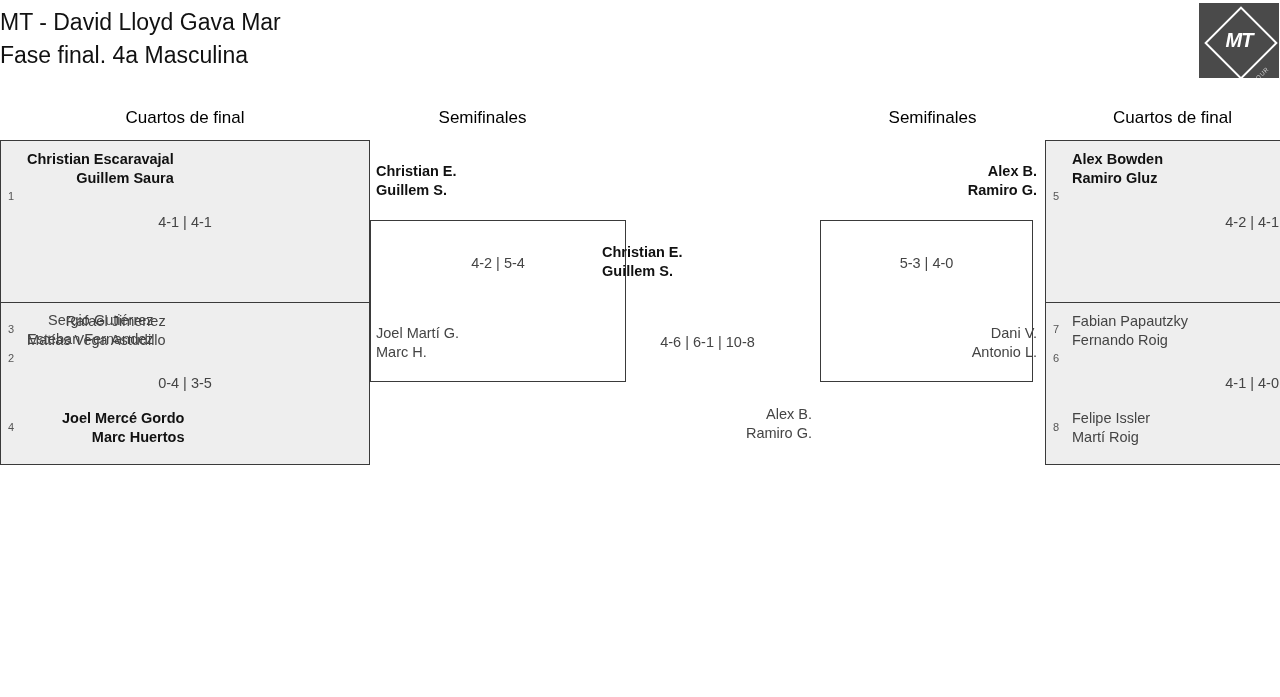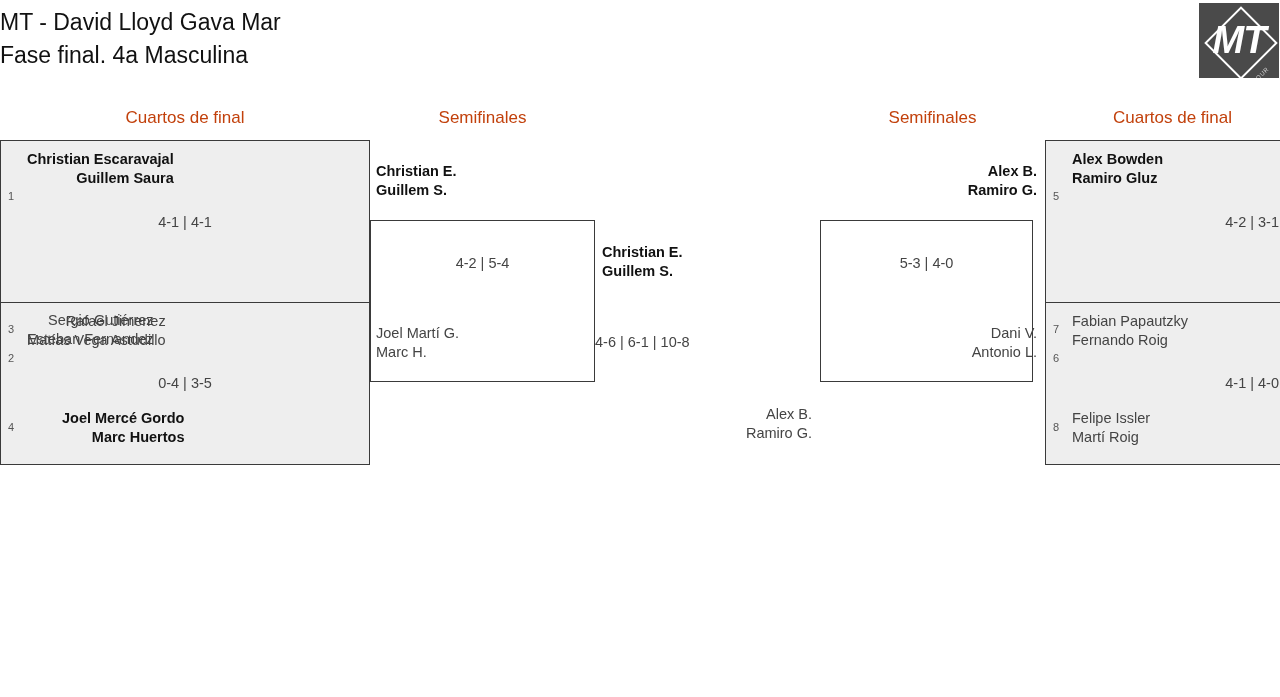--- a/index.html
+++ b/index.html
@@ -22,33 +22,33 @@
     background:#4a4a4a;overflow:hidden;
   }
   .logo .diamond{
     position:absolute;left:50%;top:50%;width:48px;height:48px;
     margin-left:-24px;margin-top:-24px;
     border:2px solid #ffffff;transform:rotate(45deg);
   }
   .logo .mt{
     position:absolute;left:0;top:0;width:100%;height:100%;
     display:flex;align-items:center;justify-content:center;
-    color:#ffffff;font-weight:700;font-size:38px;font-style:italic;
+    color:#ffffff;font-weight:700;font-size:20px;font-style:italic;
     letter-spacing:-1px;
   }
   .logo .madtour{
     position:absolute;right:9px;bottom:8px;
     color:#d8d8d8;font-size:6px;letter-spacing:.8px;
     transform:rotate(-45deg);transform-origin:100% 100%;
     white-space:nowrap;
   }
 
   
   .round-head{
-    position:absolute;top:108px;font-size:17px;color:#c2410c;
+    position:absolute;top:108px;font-size:17px;color:#000000;
     text-align:center;white-space:nowrap;
   }
 
   
   .qf-box{
     position:absolute;top:140px;height:325px;
     border:1px solid #3a3a3a;box-sizing:border-box;
   }
   .qf-box.left{left:0;width:370px;}
   .qf-box.right{left:1045px;width:255px;}
@@ -78,21 +78,21 @@
     position:absolute;font-size:14.5px;color:#444;white-space:nowrap;
   }
   .qf-box.left .qf-score{left:0;right:0;top:73px;text-align:center;}
   .qf-box.right .qf-score{right:20px;top:73px;}
 
   
   .sf-box{
     position:absolute;top:220px;height:162px;
     border:1px solid #3a3a3a;box-sizing:border-box;
   }
-  .sf-box.left{left:370px;width:225px;}
+  .sf-box.left{left:370px;width:256px;}
   .sf-box.right{left:820px;width:213px;}
 
   .sf-score{
     position:absolute;top:34px;left:0;right:0;text-align:center;
     font-size:14.5px;color:#444;white-space:nowrap;
   }
 
   .sf-name{
     position:absolute;font-size:14.5px;line-height:19px;white-space:nowrap;
   }
@@ -108,21 +108,21 @@
   .final-name{
     position:absolute;font-size:14.5px;line-height:19px;white-space:nowrap;
   }
   .final-name.win{font-weight:700;color:#111;}
   .final-name.lose{font-weight:400;color:#444;}
   .final-top{left:602px;top:243px;text-align:left;}
   .final-bot{right:468px;top:405px;text-align:right;}
 
   .final-score{
     position:absolute;left:595px;width:225px;top:334px;
-    text-align:left;font-size:14.5px;color:#444;white-space:nowrap;
+    text-align:center;font-size:14.5px;color:#444;white-space:nowrap;
   }
 </style>
 </head>
 <body>
 
 <div id="root">
 
   <div class="title">
     <div>MT - David Lloyd Gava Mar</div>
     <div>Fase final. 4a Masculina</div>
@@ -209,21 +209,21 @@
     <div>Antonio L.</div>
   </div>
 
   <div class="qf-box right">
     <div class="cell top shaded">
       <div class="seed">5</div>
       <div class="names win">
         <div>Alex Bowden</div>
         <div>Ramiro Gluz</div>
       </div>
-      <div class="qf-score">4-2 | 3-1</div>
+      <div class="qf-score">4-2 | 4-1</div>
     </div>
     <div class="cell bottom shaded">
       <div class="seed">6</div>
       <div class="names lose">
         <div>Fabian Papautzky</div>
         <div>Fernando Roig</div>
       </div>
     </div>
   </div>
 

